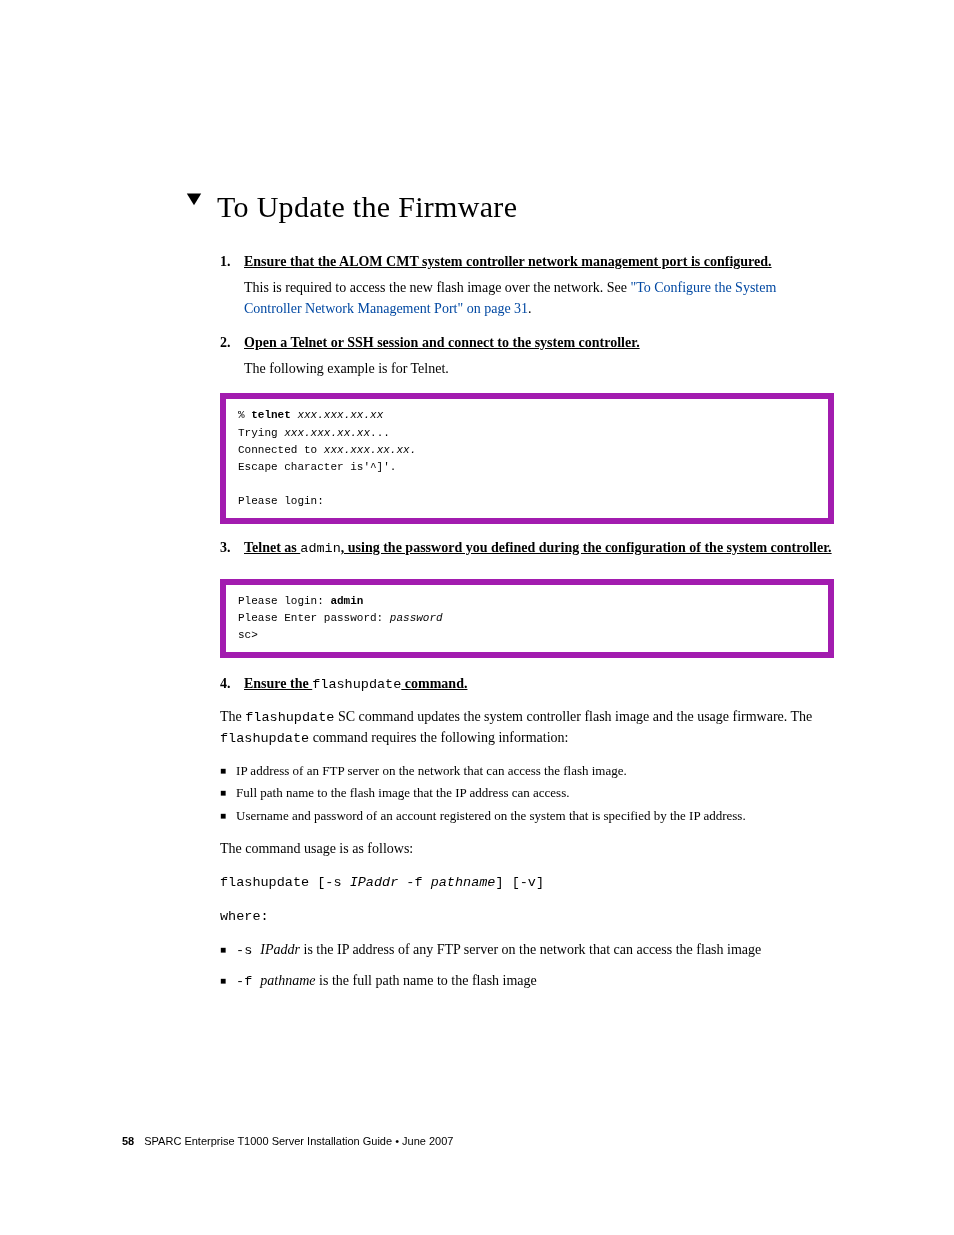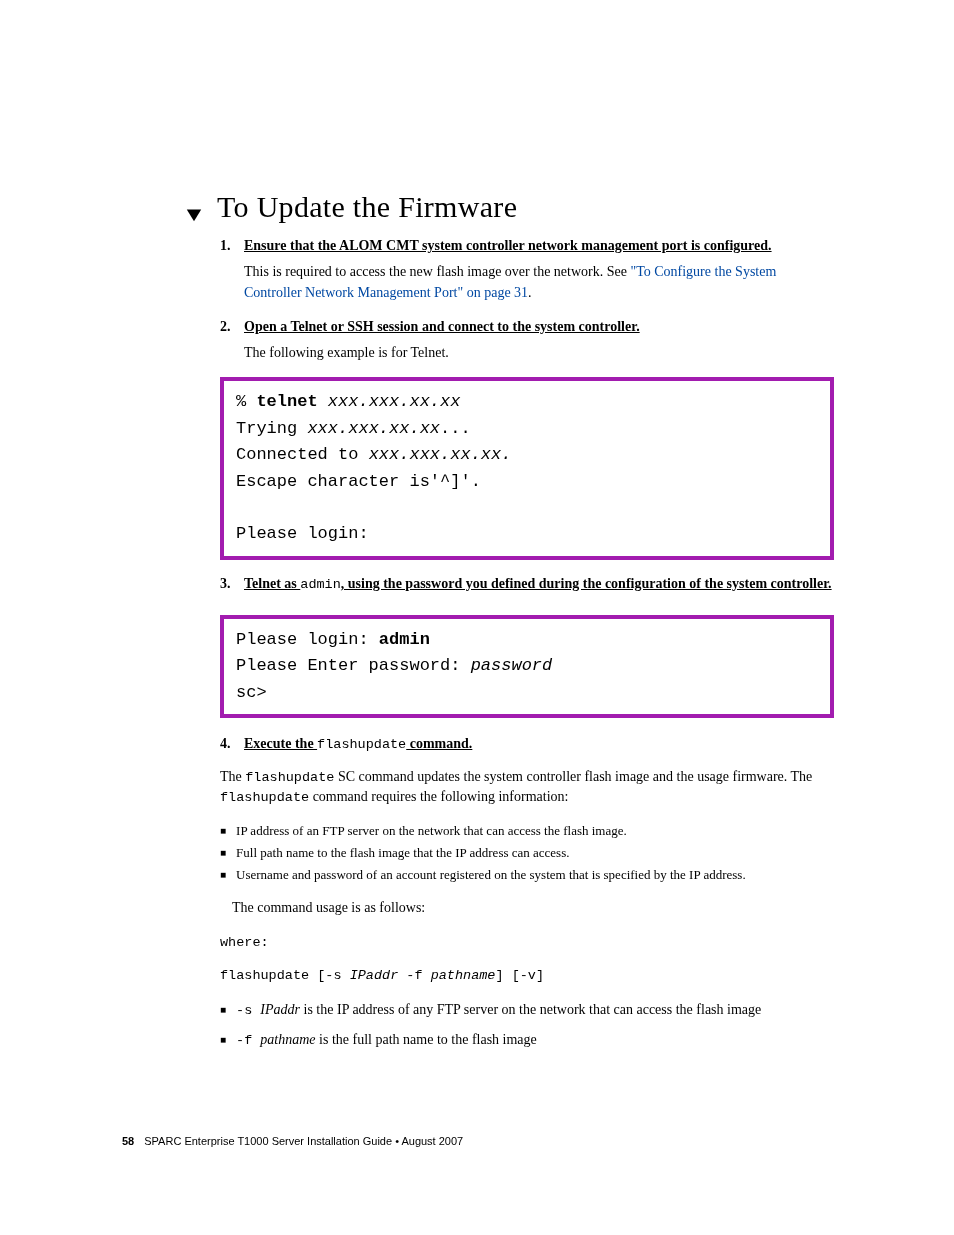--- a/index.html
+++ b/index.html
@@ -10,23 +10,23 @@
     background: #fff;
     width: 954px;
     height: 1235px;
     position: relative;
   }
   .page {
     padding: 190px 120px 0 185px;
   }
   .heading-row {
     display: flex;
-    align-items: flex-end;
+    align-items: flex-start;
     gap: 14px;
-    margin-bottom: 12px;
+    margin-bottom: 28px;
     margin-left: 0px;
   }
   .triangle-icon {
     display: inline-block;
   }
   .triangle-icon svg {
     width: 18px;
     height: 18px;
     display: block;
   }
@@ -56,25 +56,25 @@
   }
   .para {
     margin-left: 24px;
     margin-top: 6px;
     margin-bottom: 14px;
   }
   .link {
     color: #0048a2;
   }
   .codebox {
-    border: 4px solid #a21caf;
+    border: 6px solid #a21caf;
     padding: 8px 12px;
     margin: 14px 0 14px 0px;
     font-family: "Courier New", Courier, monospace;
-    font-size: 17px;
+    font-size: 11px;
     line-height: 1.55;
     white-space: pre;
   }
   .mono {
     font-family: "Courier New", Courier, monospace;
     font-size: 13.5px;
   }
   .bullets {
     margin: 10px 0 14px 24px;
   }
@@ -164,21 +164,21 @@
       </div>
     </div>
 
     <div class="codebox" style="margin-top:21px;"><span>Please login: </span><b>admin</b>
 <span>Please Enter password: </span><i>password</i>
 <span>sc&gt;</span></div>
 
     <div class="step" style="margin-top:16px;">
       <div class="num">4.</div>
       <div>
-        <span class="bold">Execute the </span><span class="mono">flashupdate</span><span class="bold"> command.</span>
+        <span class="bold">Ensure the </span><span class="mono">flashupdate</span><span class="bold"> command.</span>
       </div>
     </div>
 
     <div class="para" style="margin-left:0; margin-top:12px;">
       <span>The </span><span class="mono">flashupdate</span><span> SC command updates the system controller flash image and the usage firmware. The </span><span class="mono">flashupdate</span><span> command requires the following information:</span>
     </div>
 
     <div class="bullets" style="margin-left:0;">
       <div class="bullet">
           <span class="sq">■</span>
@@ -187,39 +187,39 @@
       <div class="bullet">
           <span class="sq">■</span>
           <span>Full path name to the flash image that the IP address can access.</span>
         </div>
       <div class="bullet">
           <span class="sq">■</span>
           <span>Username and password of an account registered on the system that is specified by the IP address.</span>
         </div>
     </div>
 
-    <div class="para" style="margin-left:12px;">The command usage is as follows:</div>
+    <div class="para" style="margin-left:0;">The command usage is as follows:</div>
+
+    <div class="codeblock-inline" style="margin-left:0;"><span>flashupdate [-s </span><i>IPaddr</i><span> -f </span><i>pathname</i><span>] [-v]</span></div>
 
     <div class="codeblock-inline" style="margin-left:0;">where:</div>
-
-    <div class="codeblock-inline" style="margin-left:0;"><span>flashupdate [-s </span><i>IPaddr</i><span> -f </span><i>pathname</i><span>] [-v]</span></div>
 
     <div class="bigbullets" style="margin-left:0;">
       <div class="bigbullet">
           <span class="sq">■</span>
         <div>
           <span class="mono">-s </span><i>IPaddr</i><span> is the IP address of any FTP server on the network that can access the flash image</span>
         </div>
       </div>
       <div class="bigbullet">
           <span class="sq">■</span>
         <div>
           <span class="mono">-f </span><i>pathname</i><span> is the full path name to the flash image</span>
         </div>
       </div>
     </div>
 
   </div>
 </div>
 
 <div class="footer">
-  <span class="pg">58</span><span>SPARC Enterprise T1000 Server Installation Guide • August 2007</span>
+  <span class="pg">58</span><span>SPARC Enterprise T1000 Server Installation Guide • June 2007</span>
 </div>
 
 </body></html>

